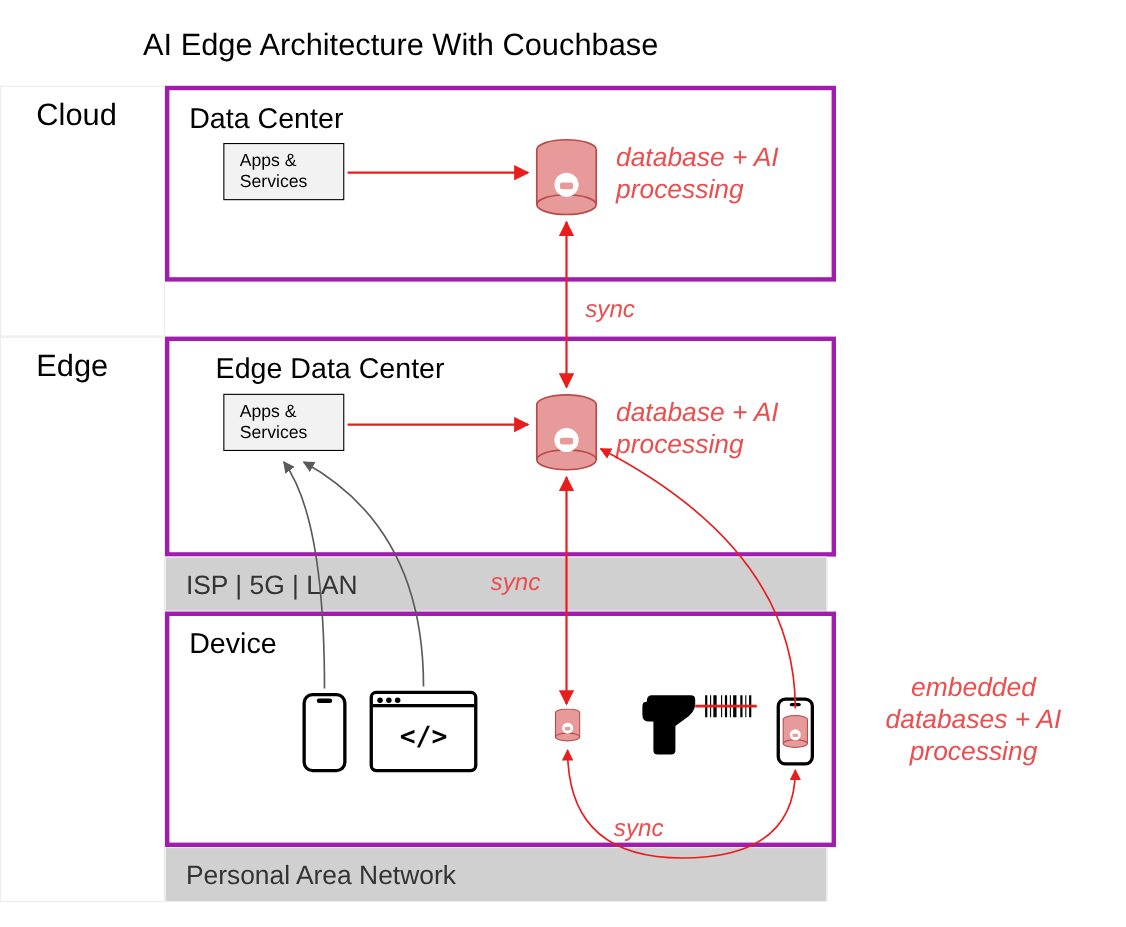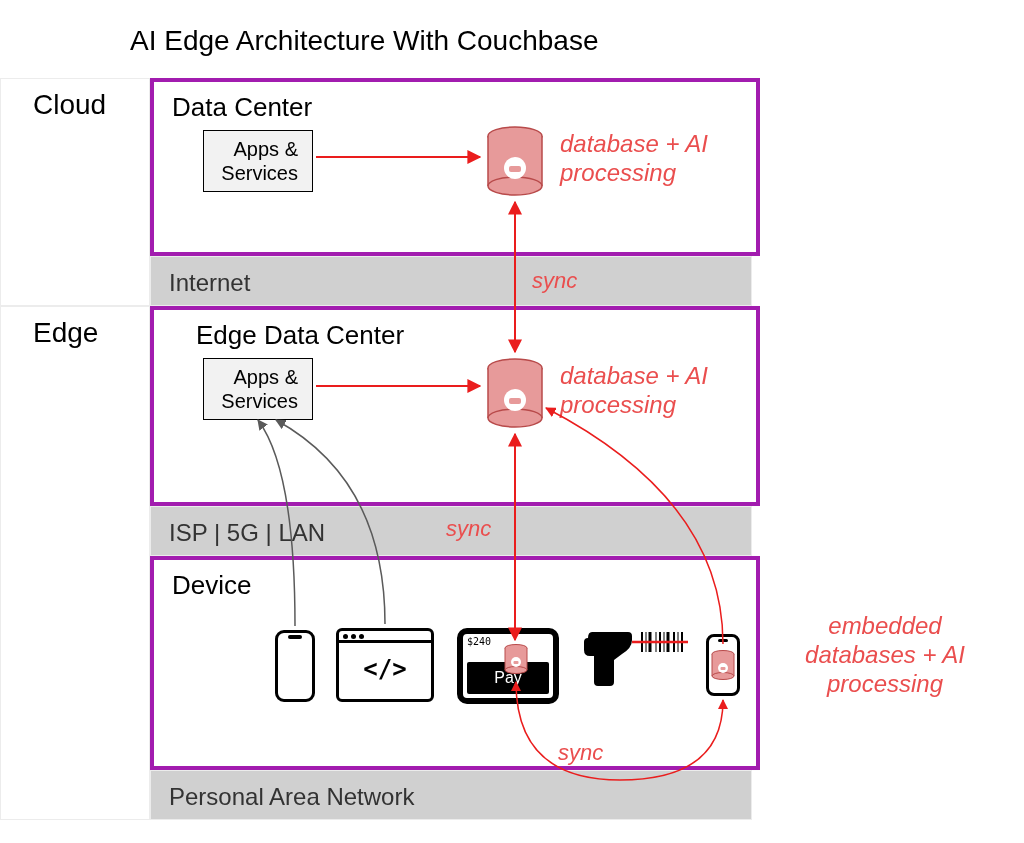--- a/index.html
+++ b/index.html
@@ -56,22 +56,22 @@
     font-size: 24px;
     color: #333;
     padding: 12px 18px;
     border: 1px solid #ececec;
   }
   .apps-box {
     position: absolute;
     border: 1px solid #000;
     background: #f2f2f2;
     padding: 6px 14px;
-    font-size: 20px;
-    text-align: right;
+    font-size: 16px;
+    text-align: left;
     line-height: 1.2;
   }
   .cylinder {
     position: absolute;
     width: 58px;
     height: 72px;
   }
   .cylinder-mini {
     position: absolute;
     width: 24px;
@@ -191,21 +191,20 @@
 
   <div class="title">AI Edge Architecture With Couchbase</div>
 
   <div class="row-label" style="top:78px;height:228px;">Cloud</div>
   <div class="row-label" style="top:306px;height:514px;">Edge</div>
 
   <div class="content-cell" style="top:78px;height:178px;">
     <span class="section-title">Data Center</span>
   </div>
 
-  <div class="band" style="top:256px;height:50px;">Internet</div>
 
   <div class="content-cell" style="top:306px;height:200px;padding-left:42px;">
     <span class="section-title">Edge Data Center</span>
   </div>
 
   <div class="band" style="top:506px;height:50px;">ISP | 5G | LAN</div>
 
   <div class="content-cell" style="top:556px;height:214px;">
     <span class="section-title">Device</span>
   </div>
@@ -237,24 +236,20 @@
     <rect x="23" y="40" width="12" height="6" rx="2" fill="#e79a9a"></rect>
   </svg>
 
   <div class="device-phone" style="left:275px;top:630px"></div>
 
   <div class="device-browser" style="left:336px;top:628px">
     <div class="tbar"></div>
     <div class="code">&lt;/&gt;</div>
   </div>
 
-  <div class="device-tablet" style="left:457px;top:628px">
-    <div class="price">$240</div>
-    <div class="paybtn">Pay</div>
-  </div>
 
   <svg class="cylinder-mini" style="left:504px;top:644px;z-index:5" viewBox="0 0 24 32">
     <ellipse cx="12" cy="4" rx="11" ry="3.5" fill="#e79a9a" stroke="#b84a4a" stroke-width="1"></ellipse>
     <rect x="1" y="4" width="22" height="22" fill="#e79a9a"></rect>
     <line x1="1" y1="4" x2="1" y2="26" stroke="#b84a4a"></line>
     <line x1="23" y1="4" x2="23" y2="26" stroke="#b84a4a"></line>
     <ellipse cx="12" cy="26" rx="11" ry="3.5" fill="#e79a9a" stroke="#b84a4a" stroke-width="1"></ellipse>
     <circle cx="12" cy="18" r="5" fill="#fff"></circle>
     <rect x="9.5" y="17" width="5" height="3" rx="1" fill="#e79a9a"></rect>
   </svg>

